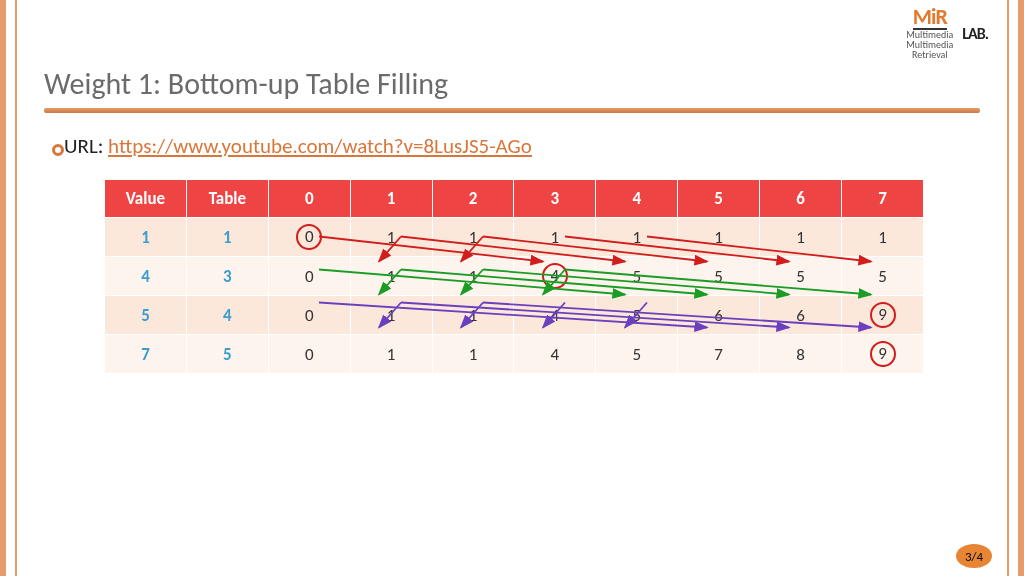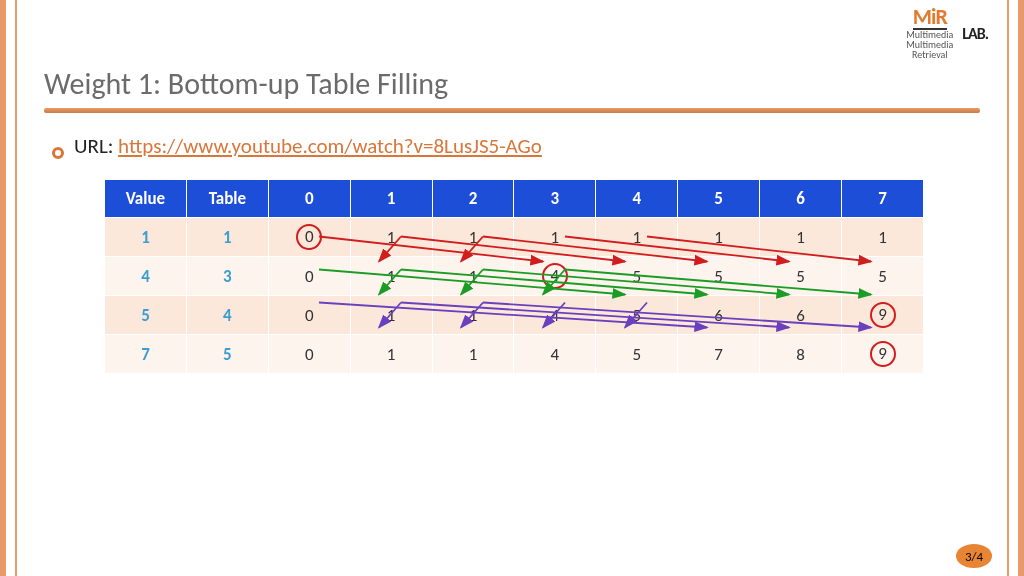--- a/index.html
+++ b/index.html
@@ -49,31 +49,31 @@
     font-weight: 400;
   }
   .title-underline {
     height: 5px;
     background: linear-gradient(#e89b6a, #c97a45);
     border-radius: 2px;
     margin-bottom: 20px;
   }
 
   .bullets { list-style: none; padding-left: 8px; font-size: 21px; color: #222; }
-  .bullets li { display: flex; align-items: flex-end; gap: 10px; margin-bottom: 6px; }
+  .bullets li { display: flex; align-items: center; margin-bottom: 6px; }
   .bullet-icon {
     display: inline-block; width: 12px; height: 12px; border: 3px solid #d9763a;
     border-radius: 50%; margin-top: 7px; flex: none;
   }
   .link { color: #d9763a; text-decoration: underline; }
 
   .tbl-wrap { margin: 20px 0 0 60px; width: 820px; position: relative; }
   table { border-collapse: collapse; width: 100%; table-layout: fixed; }
   th {
-    background: #1d4ed8; color: #fff; font-weight: bold;
+    background: #ef4444; color: #fff; font-weight: bold;
     padding: 8px 4px; font-size: 17px; border: 1px solid #fff;
     text-align: center;
   }
   td {
     text-align: center; padding: 6px 4px; font-size: 17px; color: #333;
     border: 1px solid #fff;
   }
   tr.r0 td { background: #fce8da; }
   tr.r1 td { background: #fdf4ed; }
   tr.r2 td { background: #fce8da; }

